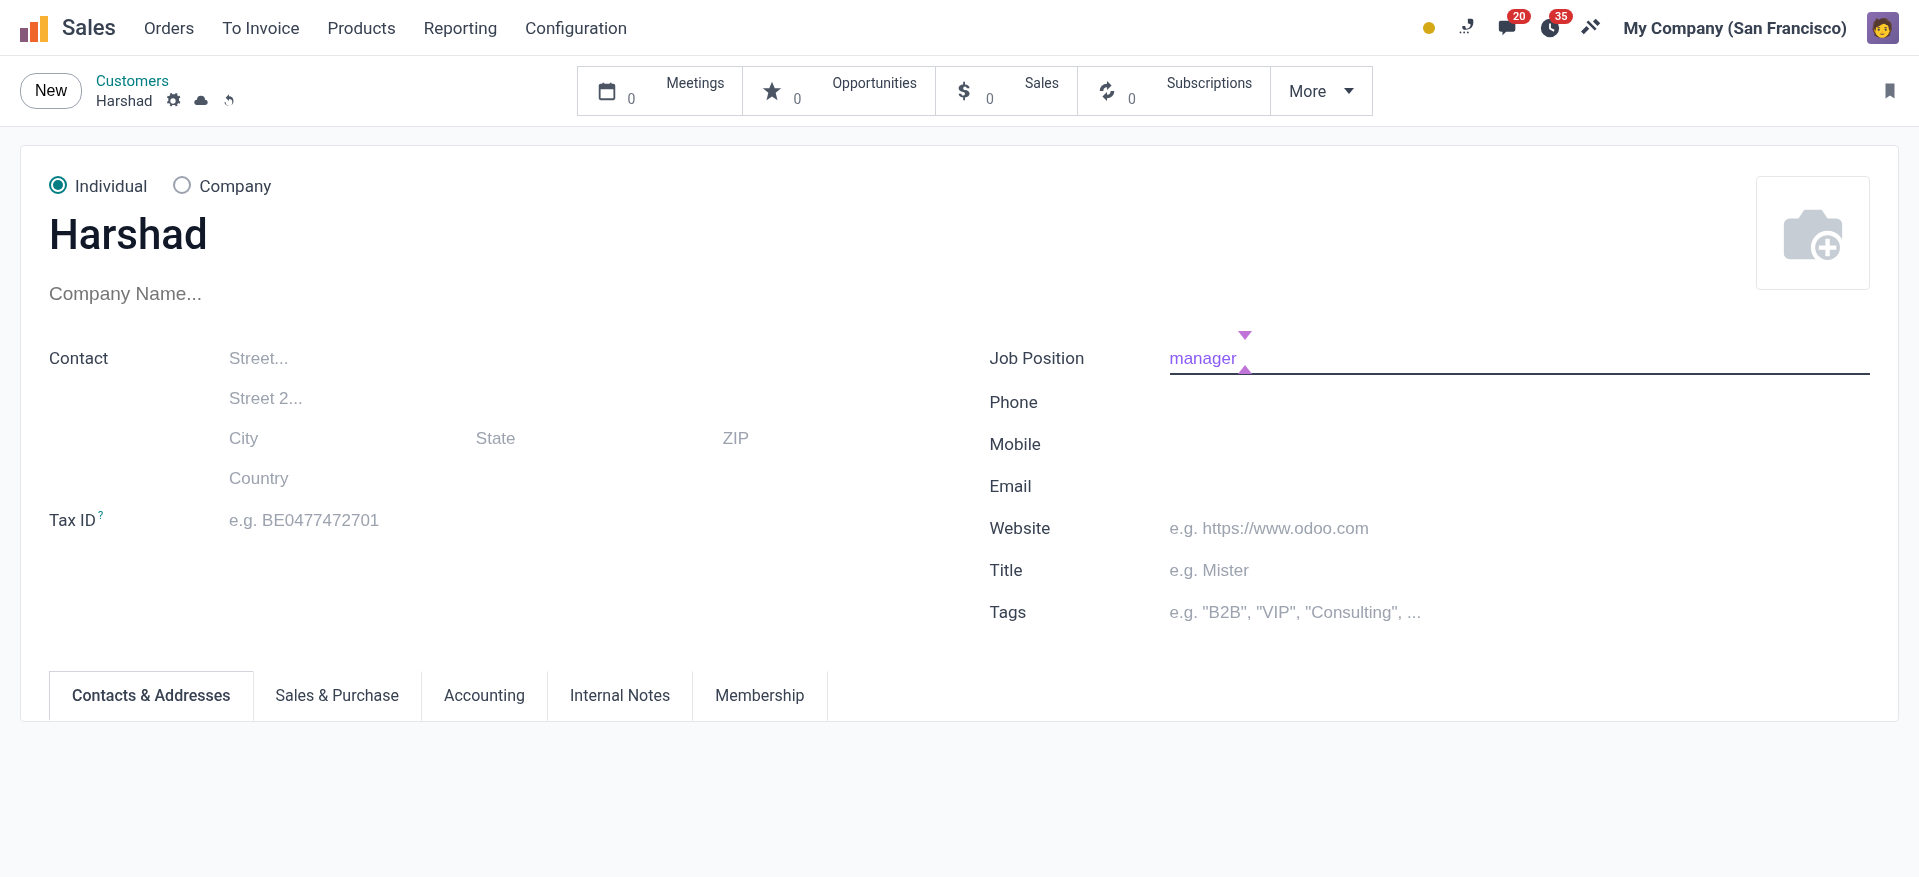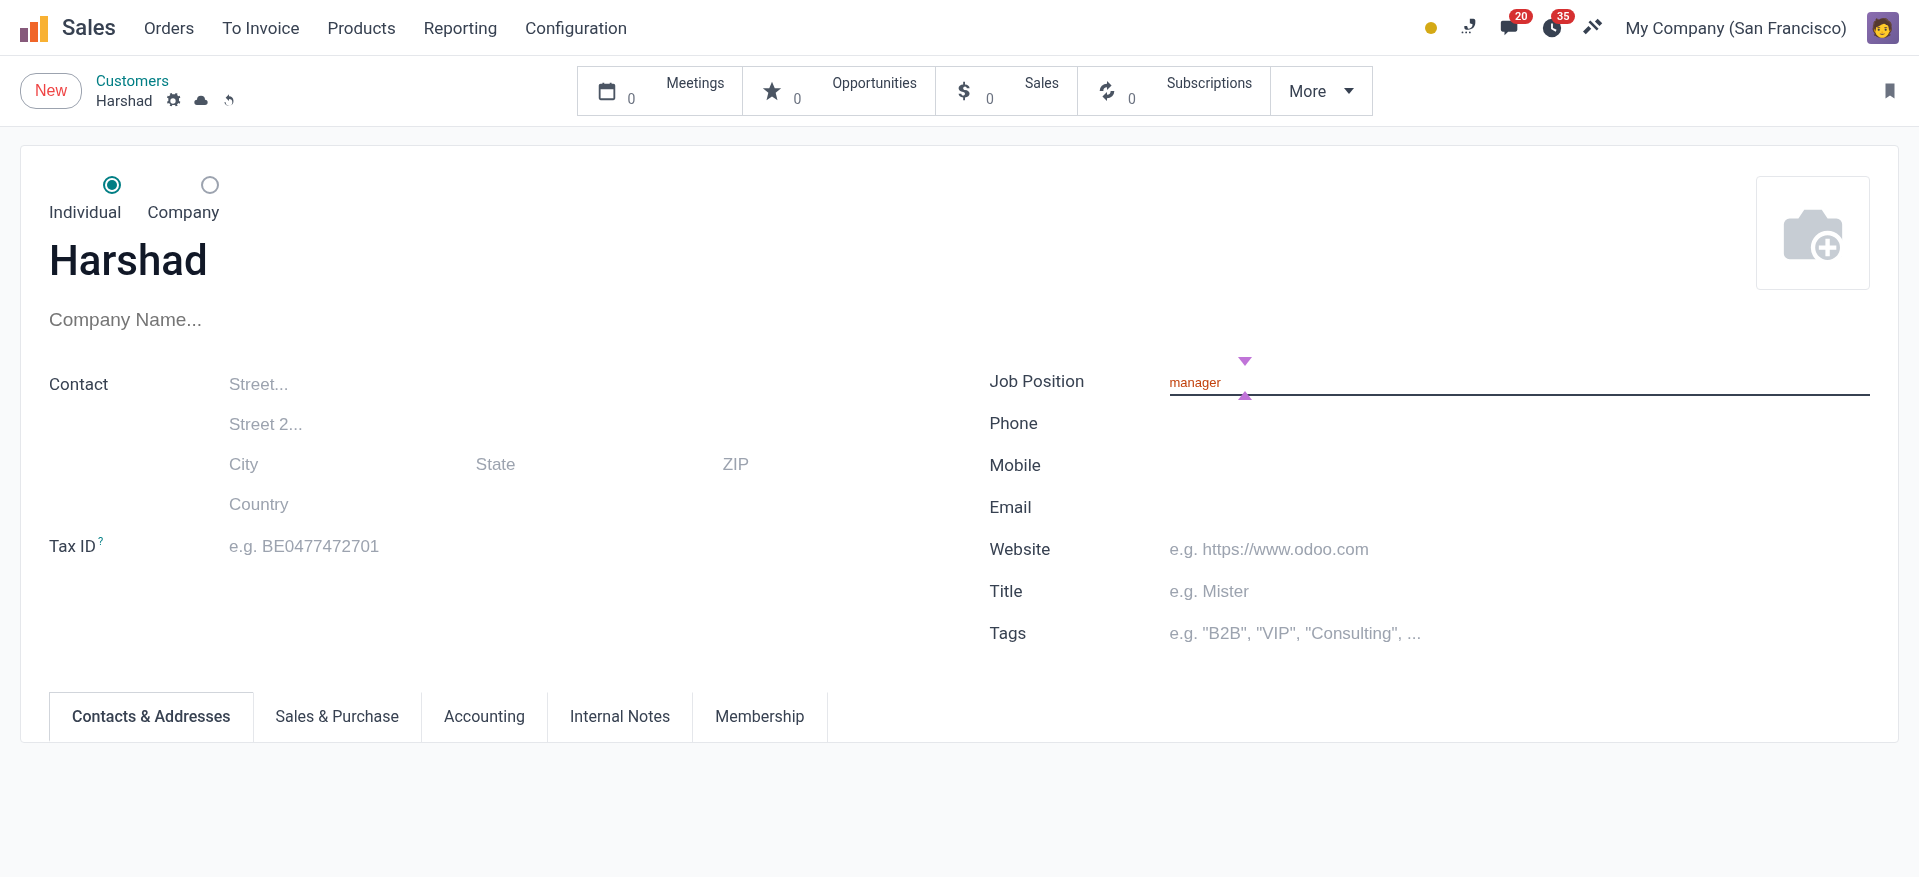--- a/index.html
+++ b/index.html
@@ -32,37 +32,37 @@
   .topmenu a { color: #374151; text-decoration: none; font-size: 17px; cursor: pointer; }
   .top-right { margin-left: auto; display: flex; align-items: center; gap: 20px; }
   .circle-dot { width: 12px; height: 12px; border-radius: 50%; background: #d4a915; }
   .icon-svg { width: 22px; height: 22px; fill: #374151; }
   .badge-wrap { position: relative; display: inline-flex; }
   .badge {
     position: absolute; top: -8px; right: -12px;
     background: #d63031; color: #fff; font-size: 11px;
     border-radius: 10px; padding: 1px 6px; font-weight: 600;
   }
-  .company-name { font-size: 17px; color: #374151; }
+  .company-name { font-size: 17px; color: #374151; font-weight: bold; }
   .avatar {
     width: 32px; height: 32px; border-radius: 4px;
     background: linear-gradient(135deg, #8b6db0, #6b5b95);
     display: flex; align-items: center; justify-content: center;
     font-size: 18px;
   }
 
   .secondbar {
     display: flex; align-items: center;
     background: #fff; padding: 10px 20px;
     border-bottom: 1px solid #e5e7eb;
   }
   .new-btn {
     border: 1px solid #9ca3af; background: #fff;
     padding: 8px 14px; border-radius: 16px; cursor: pointer;
-    font-size: 16px; color: #ef4444;
+    font-size: 16px; color: #000000;
   }
   .breadcrumb-wrap { margin-left: 14px; }
   .breadcrumb-link { color: #017e84; font-size: 15px; cursor: pointer; }
   .breadcrumb-row2 { display: flex; align-items: center; gap: 12px; margin-top: 2px; }
   .breadcrumb-current { color: #374151; font-size: 15px; }
   .mini-icon { width: 16px; height: 16px; fill: #4b5563; cursor: pointer; }
 
   .stat-buttons { margin-left: 340px; display: flex; }
   .stat-btn {
     display: flex; align-items: center; gap: 10px;
@@ -82,21 +82,21 @@
   .caret-down { width: 0; height: 0; border-left: 5px solid transparent; border-right: 5px solid transparent; border-top: 6px solid #374151; }
   .bookmark { margin-left: auto; width: 18px; height: 24px; fill: #6b7280; cursor: pointer; }
 
   .form-card {
     background: #fff; margin: 18px 20px 0 20px;
     border: 1px solid #e5e7eb; border-radius: 4px;
     padding: 30px 28px 0 28px;
     position: relative;
   }
   .type-radios { display: flex; gap: 26px; align-items: center; margin-bottom: 14px; }
-  .radio-item { display: flex; gap: 8px; align-items: flex-end; font-size: 17px; color: #374151; cursor: pointer; flex-direction: column; }
+  .radio-item { display: flex; gap: 8px; align-items: flex-start; font-size: 17px; color: #374151; cursor: pointer; }
   .radio-outer {
     width: 18px; height: 18px; border-radius: 50%; border: 2px solid #017e84;
     display: flex; align-items: center; justify-content: center;
   }
   .radio-outer.off { border-color: #9ca3af; }
   .radio-inner { width: 10px; height: 10px; border-radius: 50%; background: #017e84; }
 
   .record-name { font-size: 42px; font-weight: 500; color: #111827; margin-bottom: 20px; }
   .company-name-input {
     border: none; outline: none; font-size: 19px; color: #9ca3af;
@@ -121,21 +121,21 @@
     border: none; outline: none; font-size: 17px; color: #374151;
     padding: 4px 0; background: transparent; flex: 1;
   }
   .field-input::placeholder { color: #9ca3af; }
   .addr-stack { display: flex; flex-direction: column; gap: 12px; flex: 1; }
   .addr-row3 { display: flex; gap: 40px; }
   .addr-row3 input { width: 130px; }
   .job-input-wrap { position: relative; flex: 1; }
   .job-input {
     border: none; border-bottom: 2px solid #374151; outline: none;
-    font-size: 13px; color: #c2410c; padding: 4px 0; width: 100%; background: transparent;
+    font-size: 17px; color: #8b5cf6; padding: 4px 0; width: 100%; background: transparent;
   }
   .cursor-marker {
     position: absolute; left: 68px; top: -14px;
     pointer-events: none;
   }
   .cursor-marker::before, .cursor-marker::after {
     content: ""; position: absolute; left: 0;
     width: 0; height: 0;
     border-left: 7px solid transparent; border-right: 7px solid transparent;
   }

